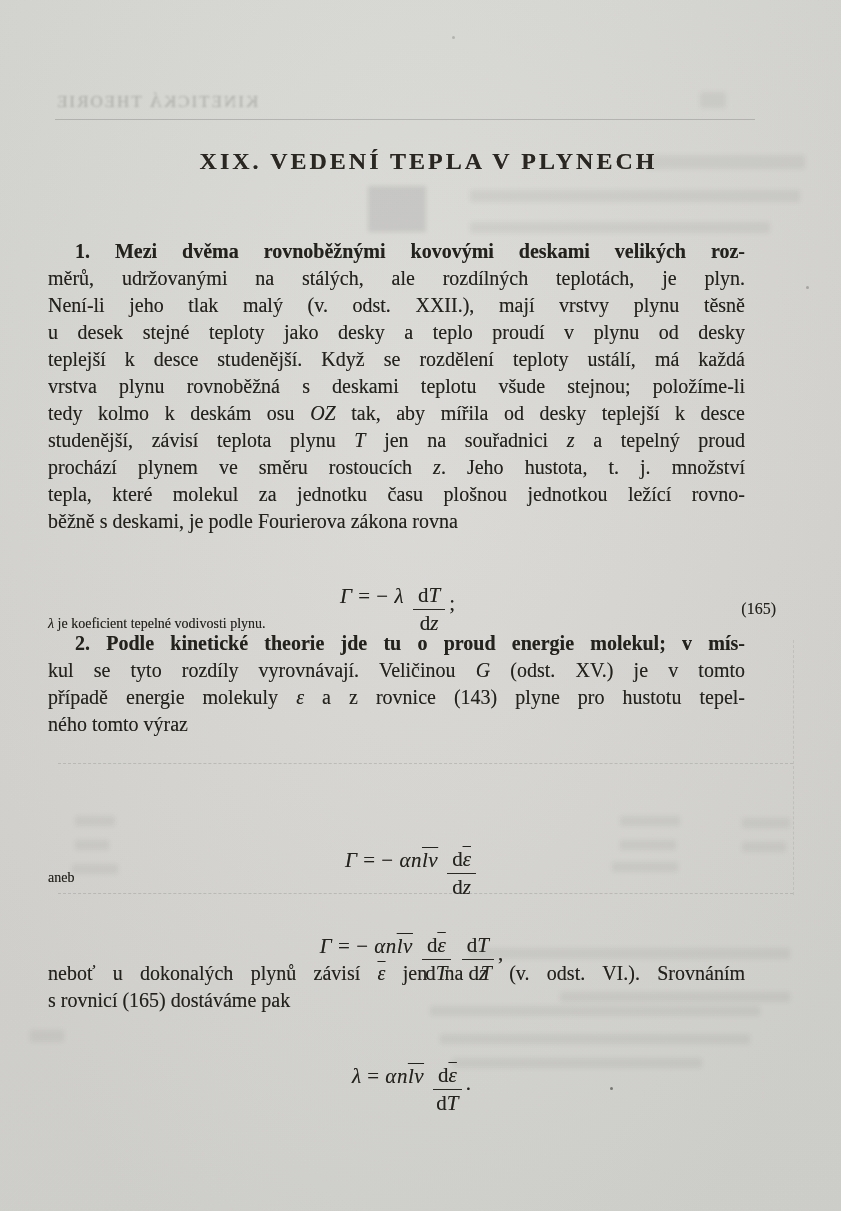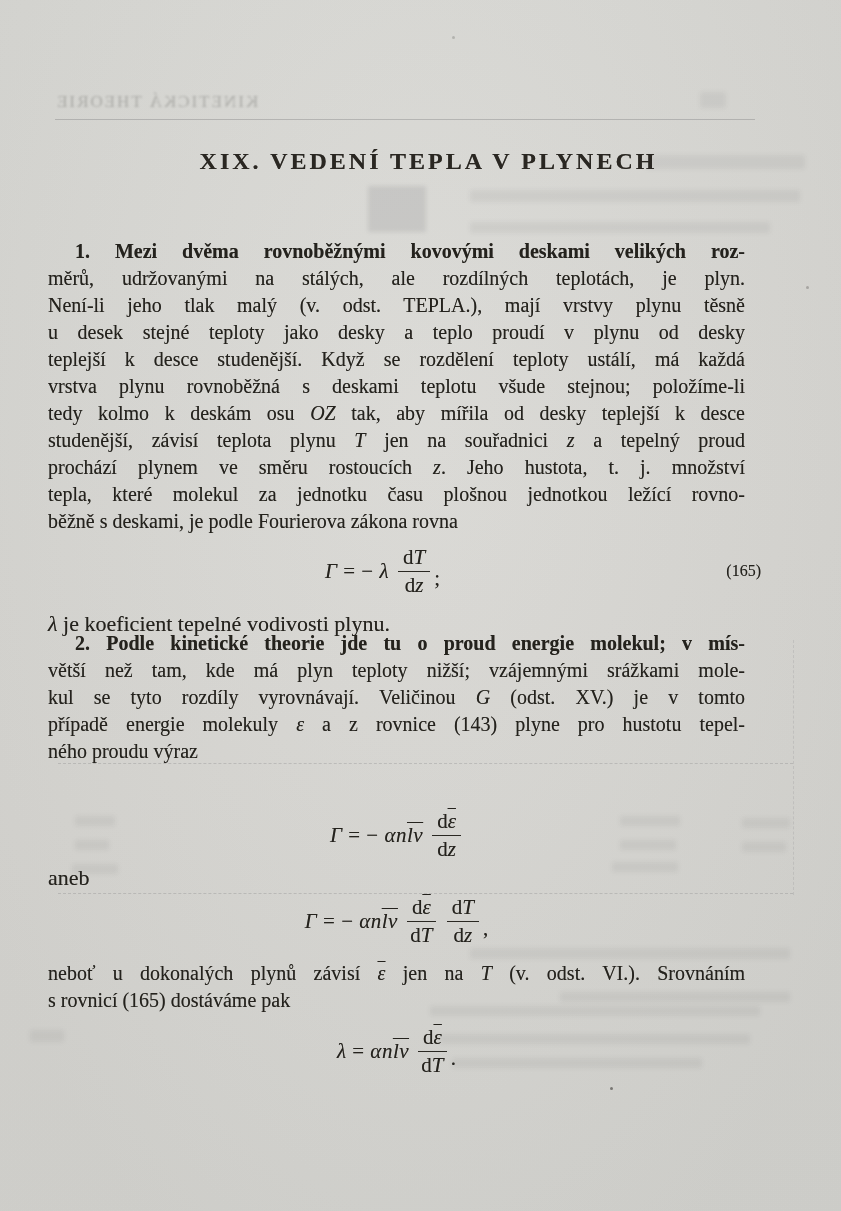--- a/index.html
+++ b/index.html
@@ -20,26 +20,26 @@
     position:absolute; top:148px; left:8px; width:100%;
     text-align:center; font-size:24px; font-weight:bold;
     letter-spacing:3px; color:#2a2722;
     text-shadow:0 0 0.5px rgba(40,38,32,0.55);
   }
   .para { position:absolute; left:0; width:100%; font-size:20px; line-height:27px;
     text-shadow:0 0 0.4px rgba(40,38,32,0.45); }
   .jline { text-align:justify; text-align-last:justify; white-space:normal; }
   .jline.last { text-align-last:auto; }
   .indent .jline:first-child { text-indent:27px;font-weight:bold; }
-  .plainline { position:absolute; left:0; font-size:22px; line-height:27px;
+  .plainline { position:absolute; left:0; font-size:14px; line-height:27px;
     text-shadow:0 0 0.4px rgba(40,38,32,0.45); }
   
-  .eq-row { position:absolute; left:0; width:100%; display:flex;
-    justify-content:center; align-items:center; font-size:21px;
-    text-shadow:0 0 0.4px rgba(40,38,32,0.45); }
+  .eq-row { position:absolute; left:15px; width:100%; display:flex;
+    justify-content:center; align-items:flex-start; font-size:21px;
+    text-shadow:0 0 0.4px rgba(40,38,32,0.45);margin-top:38px; }
   .eq-prefix { margin-right:7px; letter-spacing:0.5px; }
   .frac { display:inline-flex; flex-direction:column; align-items:center; margin:0 2px; }
   .frac .num { padding:0 5px 2px; border-bottom:1.5px solid #2a2822; line-height:1.1; }
   .frac .den { padding-top:2px; line-height:1.1; }
   .frac + .frac { margin-left:9px; }
   .eq-suffix { position:relative; top:7px; margin-left:2px; }
   .eq-num { position:absolute; right:-30px; top:50%; transform:translateY(-58%); font-size:16px; }
   .ov { text-decoration:overline; text-decoration-thickness:1.2px; }
   i { font-style:italic; }
   
@@ -70,21 +70,21 @@
   <div class="smudge" style="top:186px; left:368px; width:58px; height:46px;"></div>
   <div class="smudge light" style="top:222px; left:470px; width:300px; height:11px;"></div>
 
   <div class="page-title">XIX. VEDENÍ TEPLA V PLYNECH</div>
 
   <div class="col">
 
     <div class="para indent" style="top:238px;">
         <div class="jline">1. Mezi dvěma rovnoběžnými kovovými deskami velikých roz-</div>
         <div class="jline">měrů, udržovanými na stálých, ale rozdílných teplotách, je plyn.</div>
-        <div class="jline">Není-li jeho tlak malý (v. odst. TEPLA.), mají vrstvy plynu těsně</div>
+        <div class="jline">Není-li jeho tlak malý (v. odst. XXII.), mají vrstvy plynu těsně</div>
         <div class="jline">u desek stejné teploty jako desky a teplo proudí v plynu od desky</div>
         <div class="jline">teplejší k desce studenější. Když se rozdělení teploty ustálí, má každá</div>
         <div class="jline">vrstva plynu rovnoběžná s deskami teplotu všude stejnou; položíme-li</div>
         <div class="jline">tedy kolmo k deskám osu <i>OZ</i> tak, aby mířila od desky teplejší k desce</div>
         <div class="jline">studenější, závisí teplota plynu <i>T</i> jen na souřadnici <i>z</i> a tepelný proud</div>
         <div class="jline">prochází plynem ve směru rostoucích <i>z</i>. Jeho hustota, t. j. množství</div>
         <div class="jline">tepla, které molekul za jednotku času plošnou jednotkou ležící rovno-</div>
         <div class="jline last">běžně s deskami, je podle Fourierova zákona rovna</div>
       </div>
 
@@ -95,24 +95,23 @@
         <span class="den">d<i>z</i></span>
       </span>
       <span class="eq-suffix">;</span>
       <span class="eq-num">(165)</span>
     </div>
 
     <div class="plainline" style="top:610px;"><i>λ</i> je koeficient tepelné vodivosti plynu.</div>
 
     <div class="para indent" style="top:630px;">
         <div class="jline">2. Podle kinetické theorie jde tu o proud energie molekul; v mís-</div>
-        <div class="jline">větší než tam, kde má plyn teploty nižší; vzájemnými srážkami mole-</div>
         <div class="jline">kul se tyto rozdíly vyrovnávají. Veličinou <i>G</i> (odst. XV.) je v tomto</div>
         <div class="jline">případě energie molekuly <i>ε</i> a z rovnice (143) plyne pro hustotu tepel-</div>
-        <div class="jline last">ného proudu výraz</div>
+        <div class="jline last">ného tomto výraz</div>
       </div>
 
     <div class="eq-row" style="top:810px;">
       <span class="eq-prefix"><i>Γ</i> = − <i>αn</i><span class="ov"><i>lv</i></span></span>
       <span class="frac">
         <span class="num">d<span class="ov"><i>ε</i></span></span>
         <span class="den">d<i>z</i></span>
       </span>
     </div>
 

